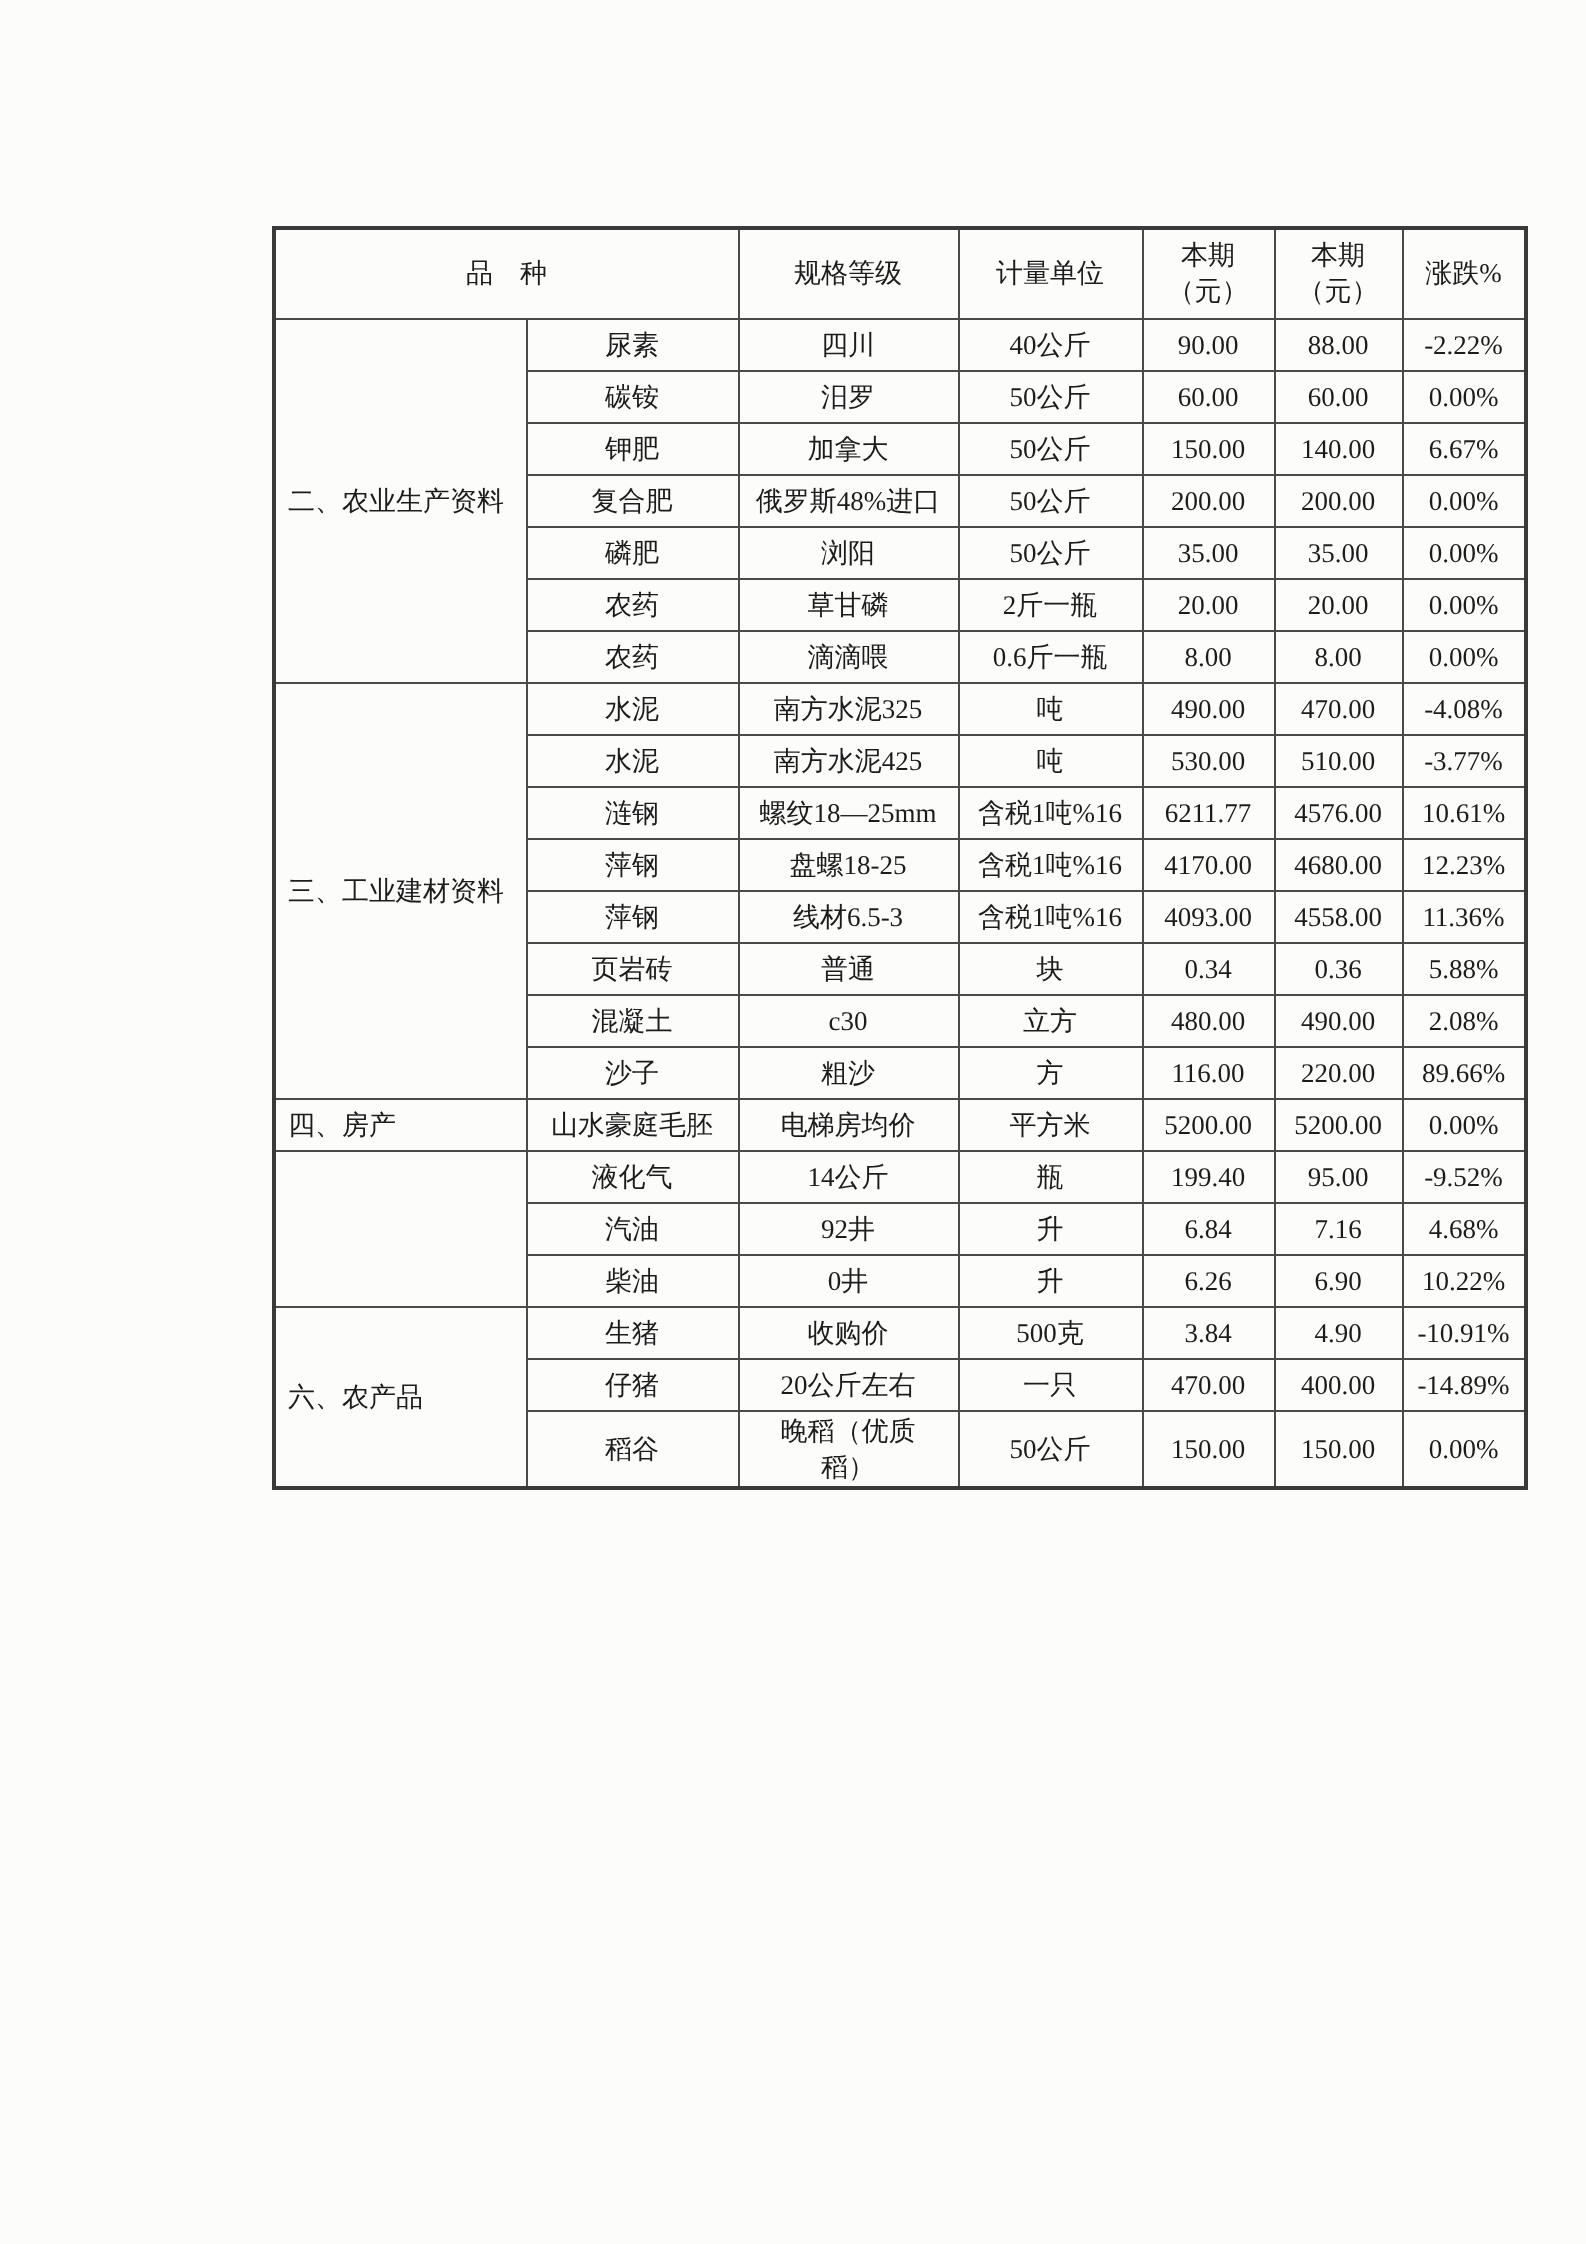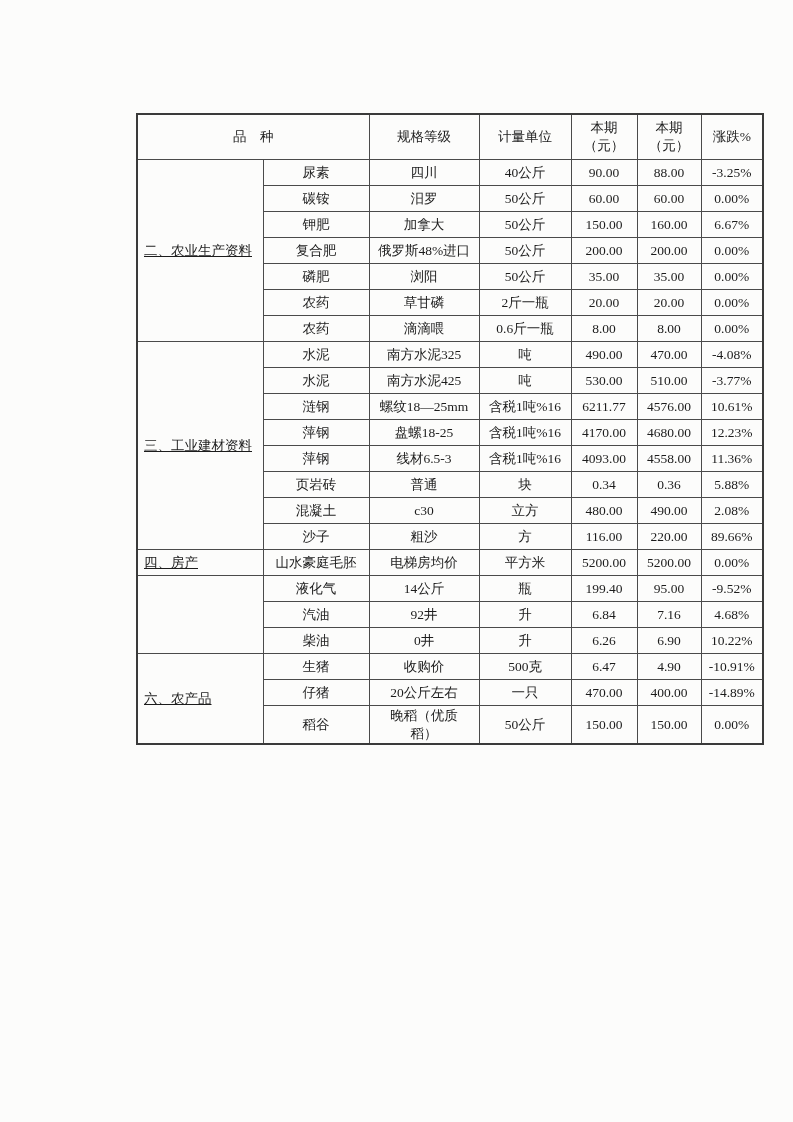--- a/index.html
+++ b/index.html
@@ -43,21 +43,20 @@
     overflow: hidden;
     line-height: 1.3;
   }
   table.price-table thead th {
     font-weight: normal;
     height: 42px;
   }
   table.price-table td.cat {
     text-align: left;
     padding-left: 6px;
-    text-decoration: underline;
   }
   .footer-note {
     position: absolute;
     top: 722px;
     left: 96px;
     font-size: 14.5px;
     letter-spacing: 0.5px;
     color: #1c1c1c;
   }
 </style>
@@ -90,36 +89,36 @@
         </tr>
       </thead>
       <tbody>
           <tr>
             <td class="cat" rowspan="7">二、农业生产资料</td>
             <td>尿素</td>
             <td>四川</td>
             <td>40公斤</td>
             <td>90.00</td>
             <td>88.00</td>
-            <td>-3.25%</td>
+            <td>-2.22%</td>
           </tr>
           <tr>
             <td>碳铵</td>
             <td>汨罗</td>
             <td>50公斤</td>
             <td>60.00</td>
             <td>60.00</td>
             <td>0.00%</td>
           </tr>
           <tr>
             <td>钾肥</td>
             <td>加拿大</td>
             <td>50公斤</td>
             <td>150.00</td>
-            <td>160.00</td>
+            <td>140.00</td>
             <td>6.67%</td>
           </tr>
           <tr>
             <td>复合肥</td>
             <td>俄罗斯48%进口</td>
             <td>50公斤</td>
             <td>200.00</td>
             <td>200.00</td>
             <td>0.00%</td>
           </tr>
@@ -244,21 +243,21 @@
             <td>升</td>
             <td>6.26</td>
             <td>6.90</td>
             <td>10.22%</td>
           </tr>
           <tr>
             <td class="cat" rowspan="3">六、农产品</td>
             <td>生猪</td>
             <td>收购价</td>
             <td>500克</td>
-            <td>6.47</td>
+            <td>3.84</td>
             <td>4.90</td>
             <td>-10.91%</td>
           </tr>
           <tr>
             <td>仔猪</td>
             <td>20公斤左右</td>
             <td>一只</td>
             <td>470.00</td>
             <td>400.00</td>
             <td>-14.89%</td>

